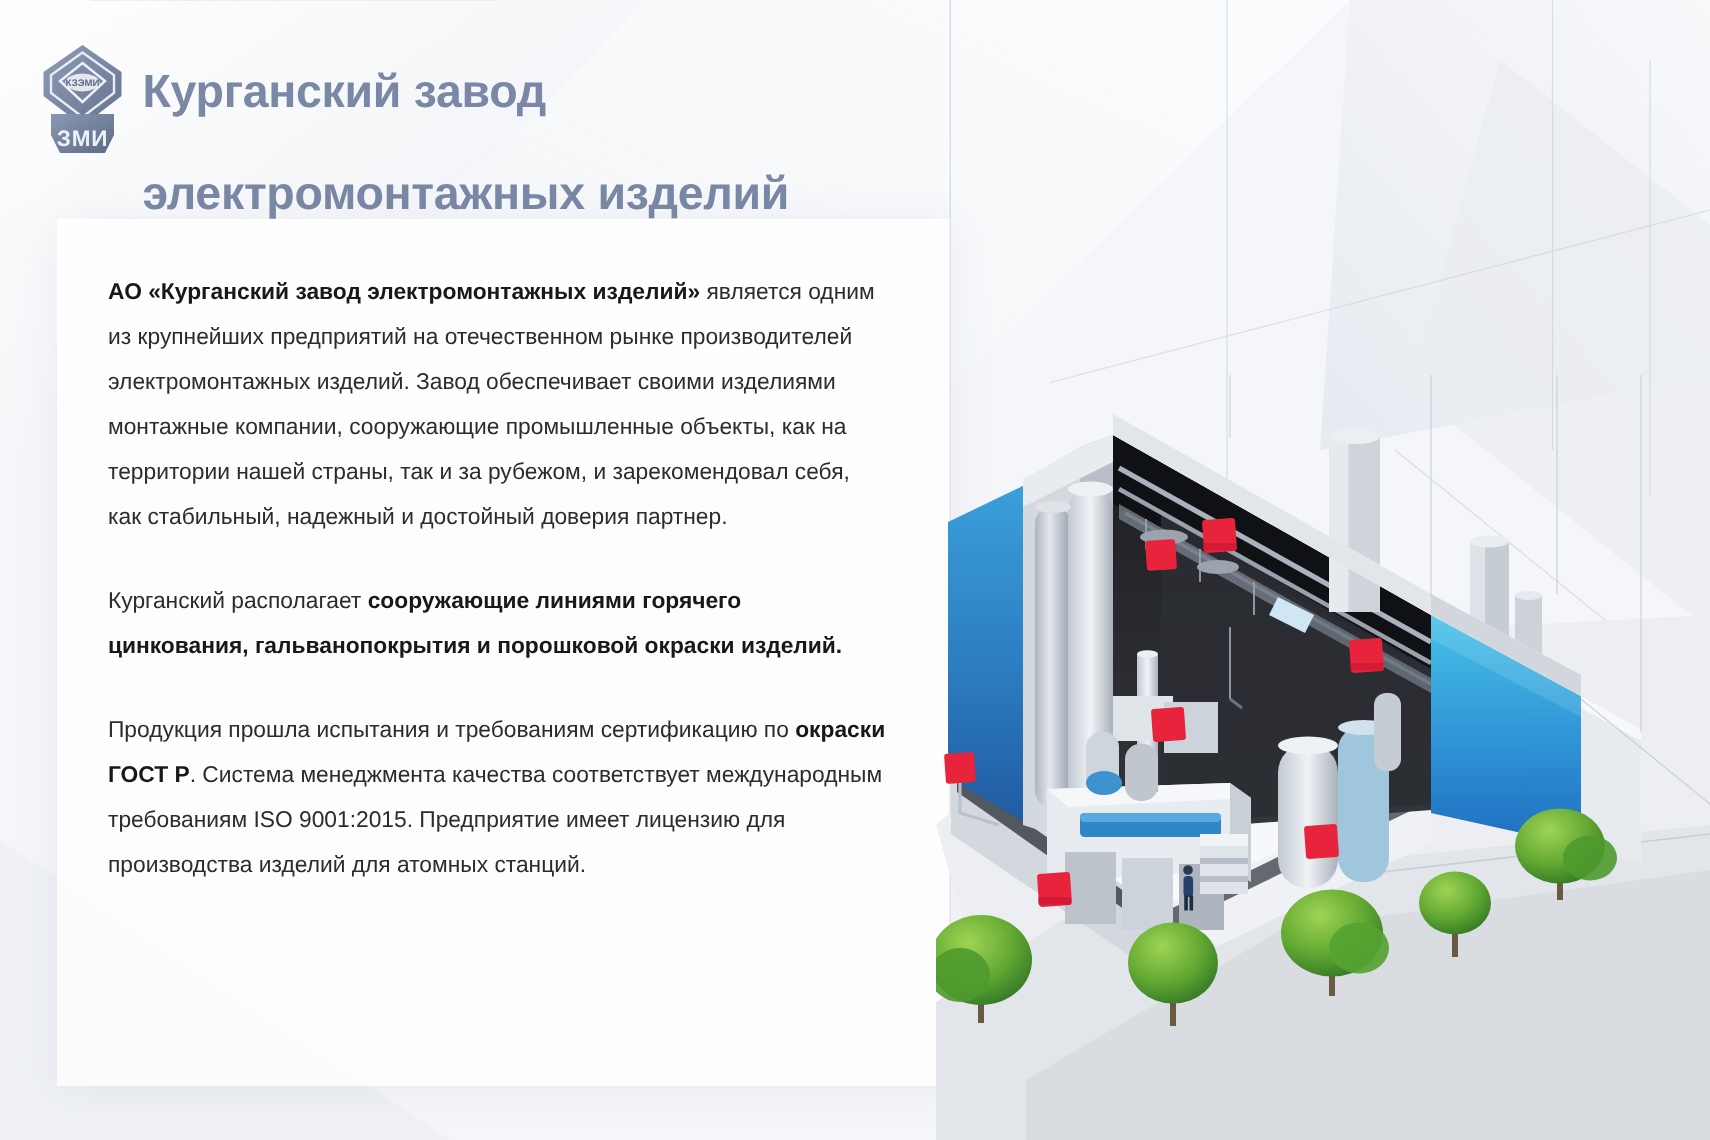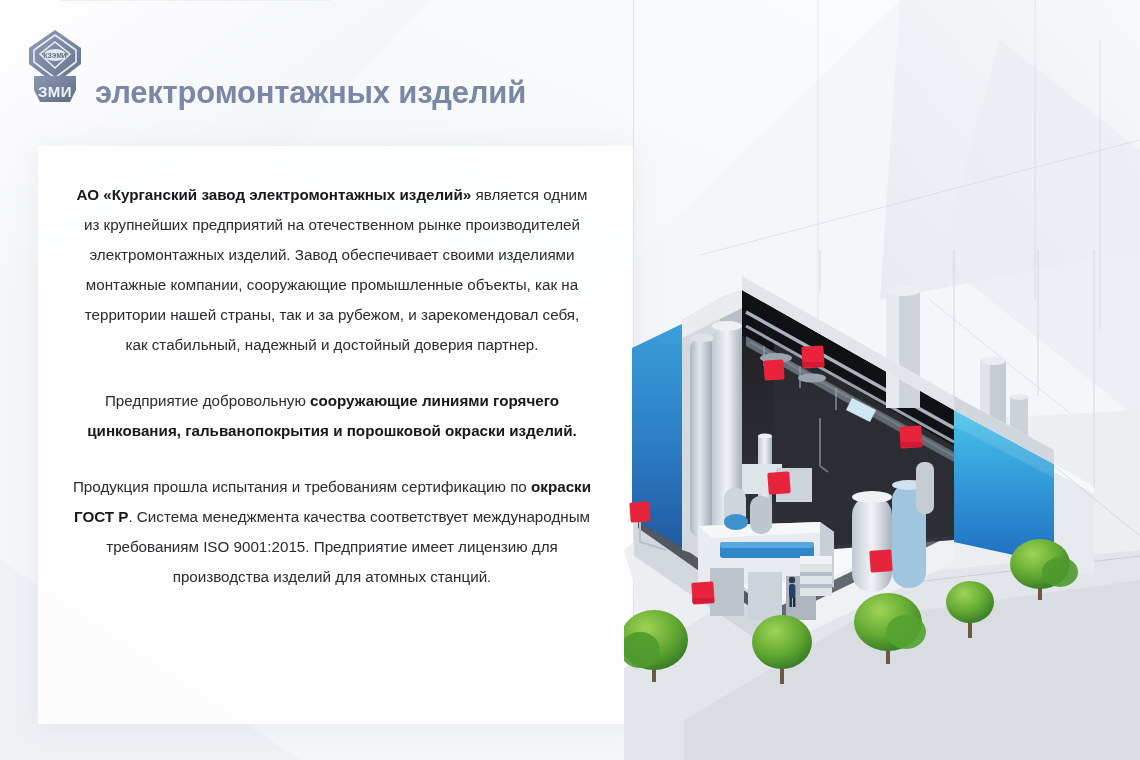--- a/index.html
+++ b/index.html
@@ -18,21 +18,21 @@
   .header{position:absolute;left:0;top:0;width:1140px;height:125px;}
   .logo{position:absolute;left:26px;top:28px;width:58px;height:76px;}
   .title{position:absolute;left:95px;top:22px;width:600px;
          font-size:31px;font-weight:bold;line-height:1.18;
          letter-spacing:-0.2px;color:#7a88a6;}
   .title .l2{display:block;margin-top:32px;}
 
   
   .card{position:absolute;left:38px;top:146px;width:596px;height:578px;
         background:rgba(255,255,255,0.80);
-        box-shadow:0 2px 26px rgba(110,125,160,0.10);text-align:center;}
+        box-shadow:0 2px 26px rgba(110,125,160,0.10);}
   .card-inner{position:absolute;left:34px;top:34px;width:520px;}
   .para{color:#2c2c2e;font-size:15.2px;line-height:30px;margin:0 0 26px 0;}
   .para:last-child{margin-bottom:0;}
   .para b{font-weight:bold;color:#18181a;}
 
   
   .illo{position:absolute;left:624px;top:250px;width:516px;height:510px;overflow:hidden;}
   .illo svg{display:block;}
   .vline{position:absolute;left:633px;top:0;width:1px;height:726px;background:rgba(150,160,180,0.30);}
 </style>
@@ -90,28 +90,29 @@
       <path d="M29 14 L44 26 L29 40 L14 26 Z" fill="none" stroke="#eef1f6" stroke-width="1.6"></path>
       <ellipse cx="29" cy="27" rx="11.5" ry="6" fill="#f0f2f6" opacity="0.9"></ellipse>
       <text x="29" y="29.5" font-family="'Liberation Sans',sans-serif" font-size="6.4" font-weight="bold" fill="#5d6b87" text-anchor="middle">КЗЭМИ</text>
 
       <path d="M8 48 L50 48 L50 62 L44 74 L14 74 L8 62 Z" fill="url(#lg)"></path>
       <text x="29" y="69" font-family="'Liberation Sans',sans-serif" font-size="15" font-weight="bold" fill="#eef1f6" text-anchor="middle" letter-spacing="0.5">ЗМИ</text>
     </svg>
   </div>
 
   <h1 class="title">
+    <span>Курганский завод</span>
     <span class="l2">электромонтажных изделий</span>
   </h1>
 </div>
 
 <div class="card">
   <div class="card-inner" id="paras">
       <p class="para"><b>АО «Курганский завод электромонтажных изделий»</b><span> является одним из крупнейших предприятий на отечественном рынке производителей электромонтажных изделий. Завод обеспечивает своими изделиями монтажные компании, сооружающие промышленные объекты, как на территории нашей страны, так и за рубежом, и зарекомендовал себя, как стабильный, надежный и достойный доверия партнер.</span></p>
-      <p class="para"><span>Предприятие добровольную </span><b>сооружающие линиями горячего цинкования, гальванопокрытия и порошковой окраски изделий.</b></p>
+      <p class="para"><span>Курганский располагает </span><b>сооружающие линиями горячего цинкования, гальванопокрытия и порошковой окраски изделий.</b></p>
       <p class="para"><span>Продукция прошла испытания и требованиям сертификацию по </span><b>окраски ГОСТ Р</b><span>. Система менеджмента качества соответствует международным требованиям ISO 9001:2015. Предприятие имеет лицензию для производства изделий для атомных станций.</span></p>
     </div>
 </div>
 
 <div class="vline"></div>
 
 <div class="illo">
   <svg viewBox="0 0 516 510" width="516" height="510">
     <defs>
       <linearGradient id="blL" x1="0" y1="0" x2="0" y2="1">

